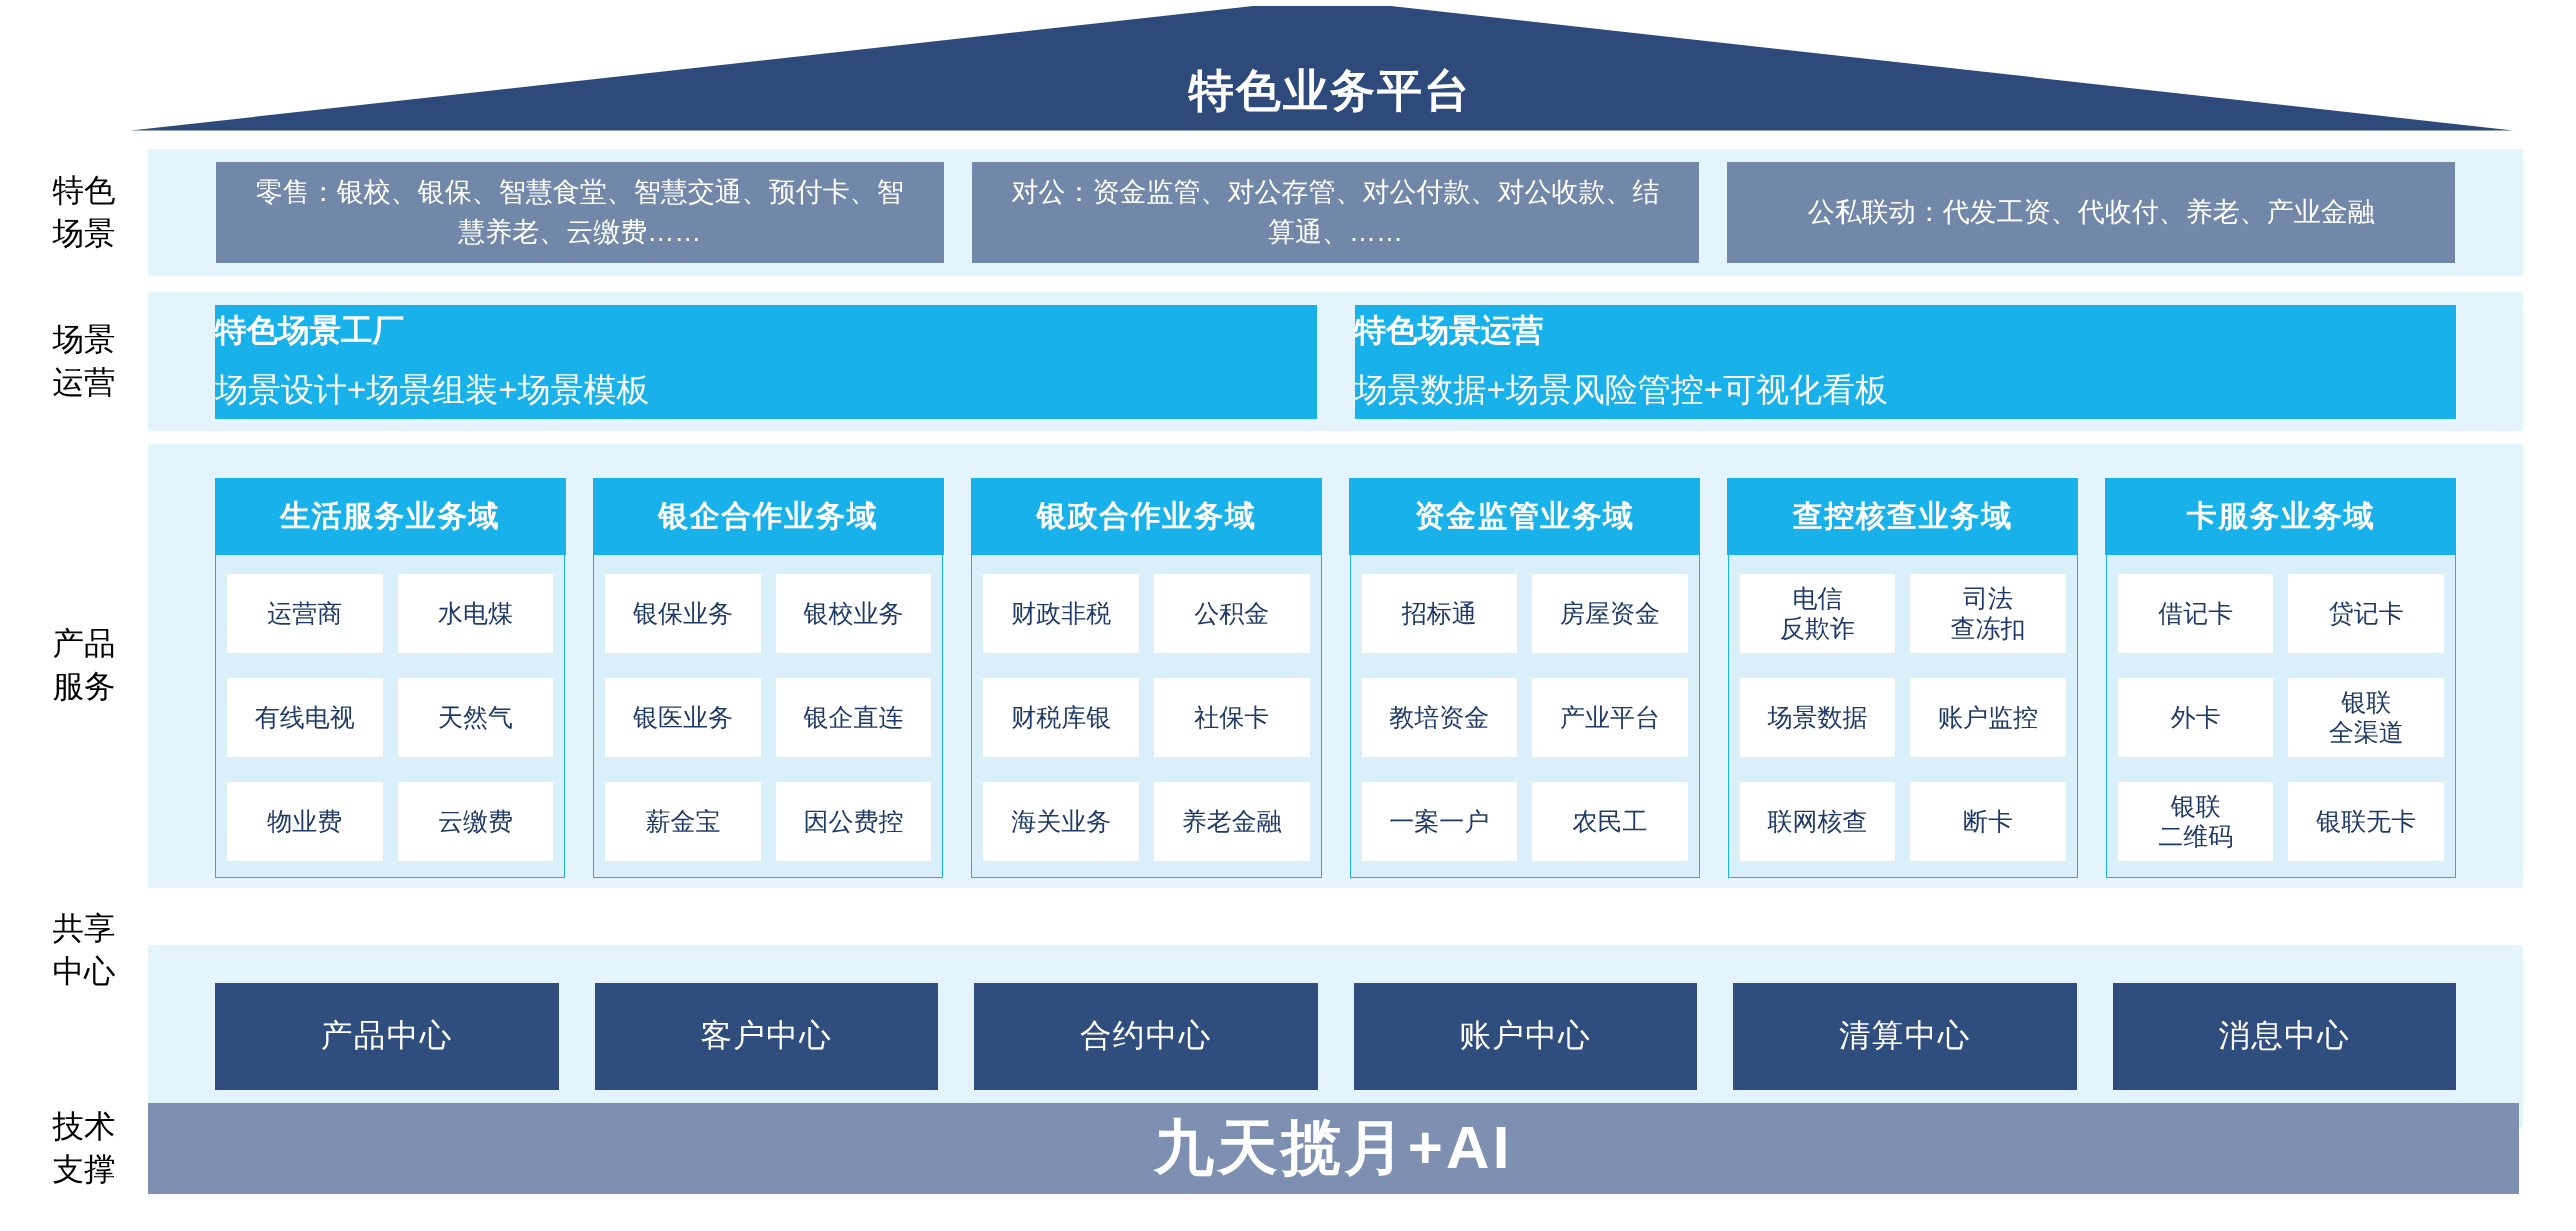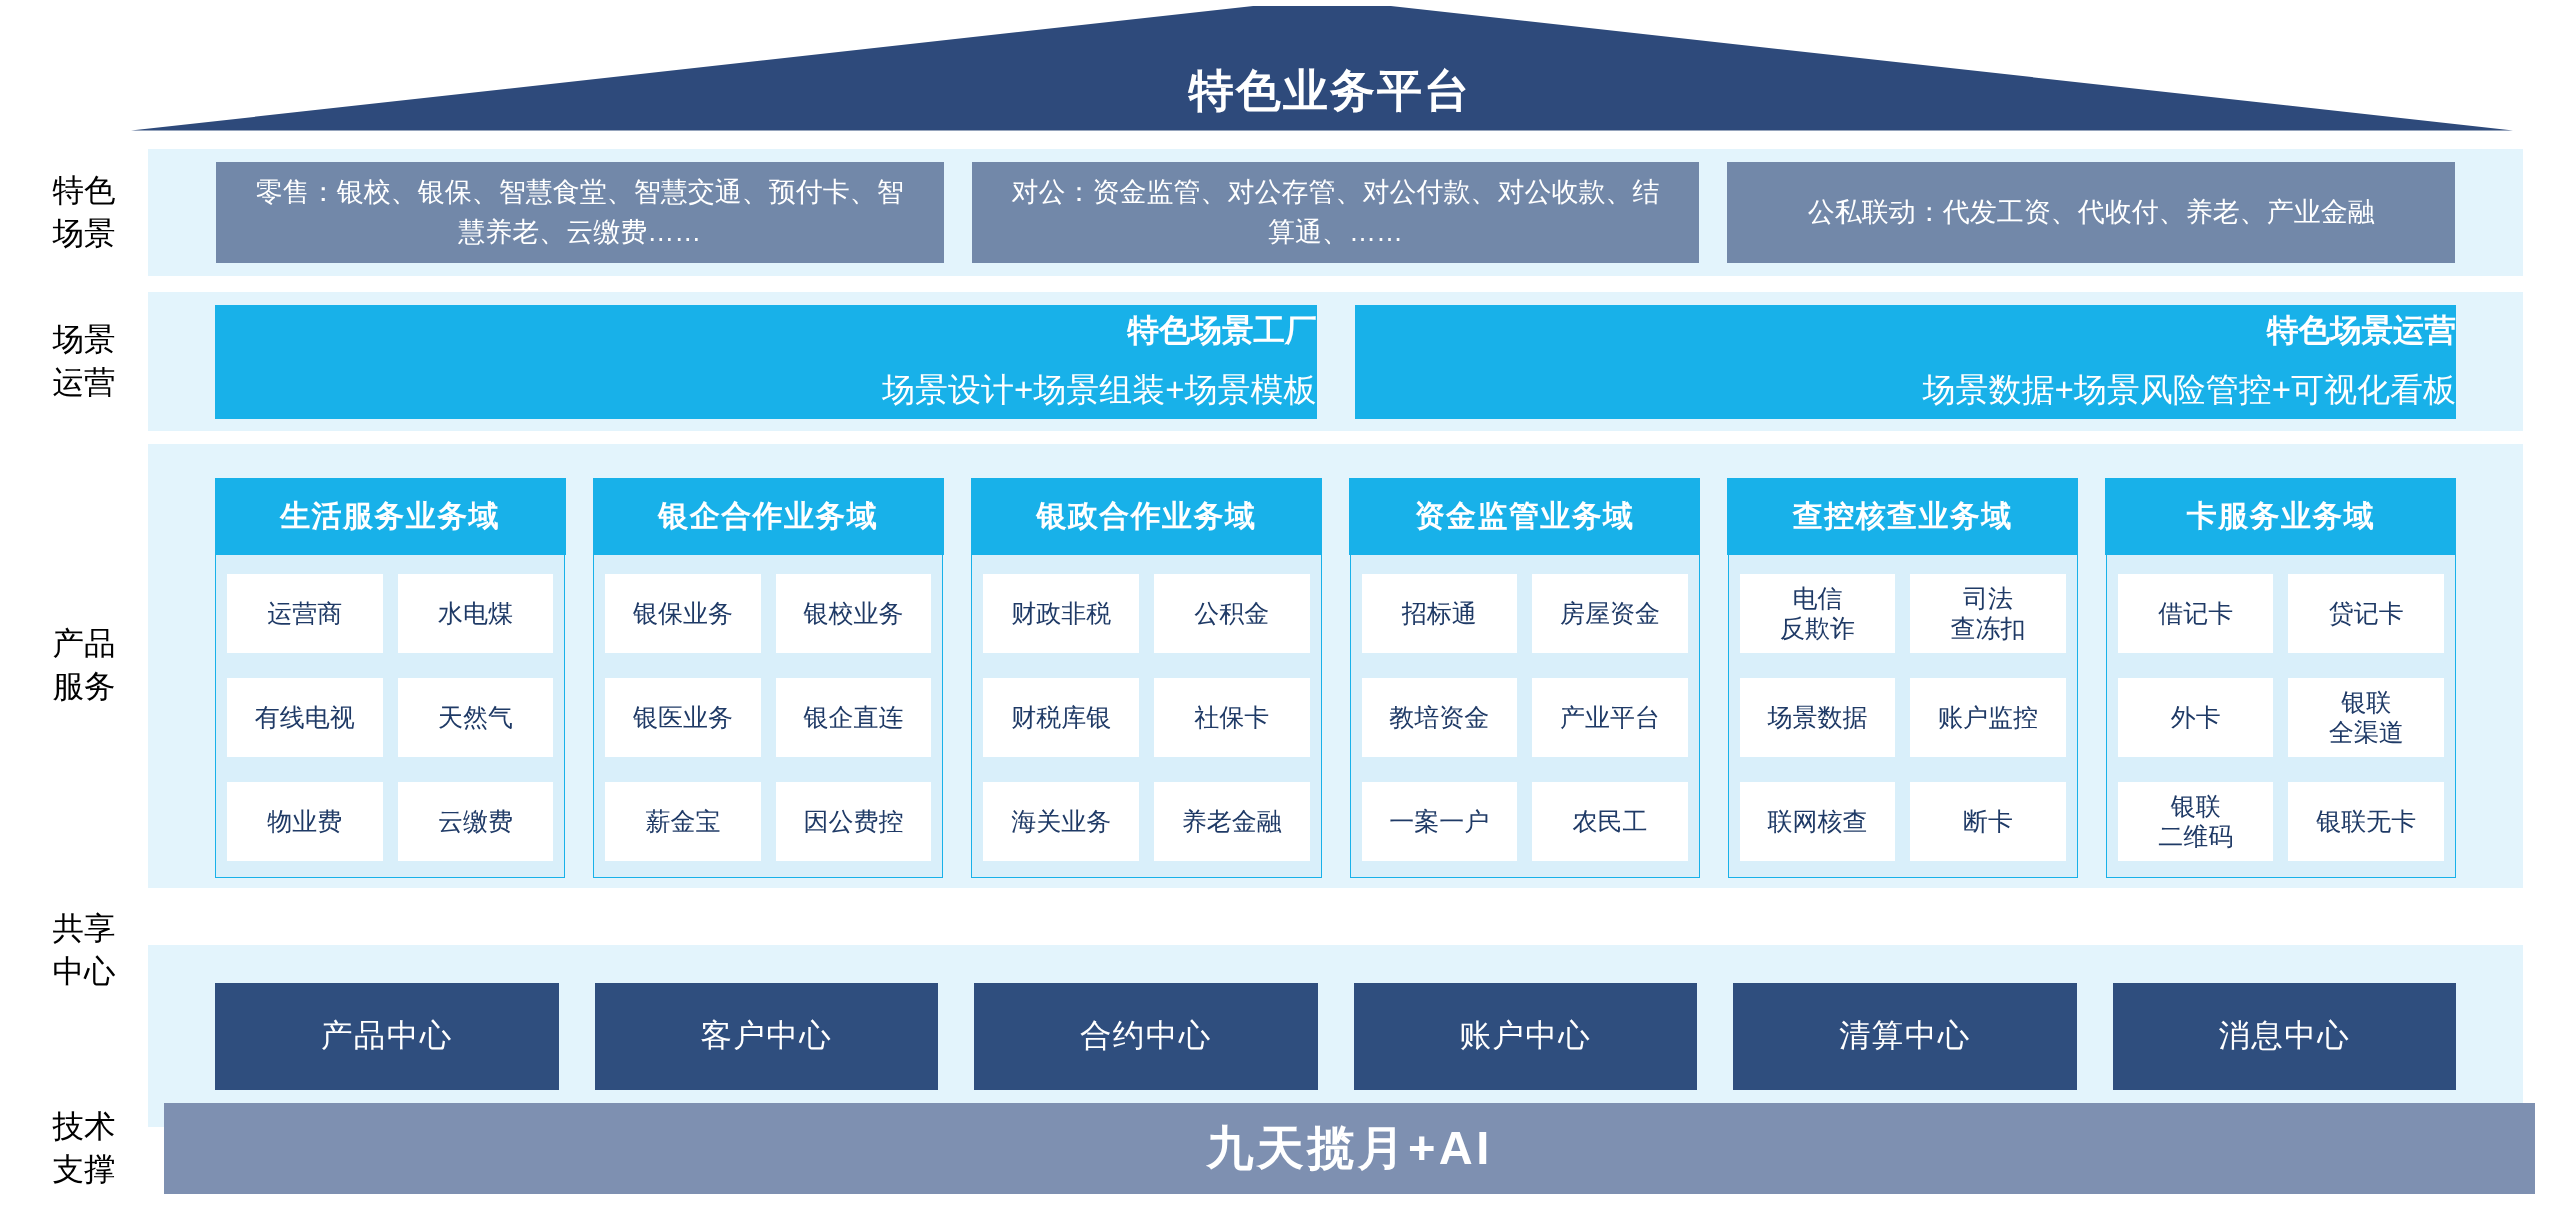--- a/index.html
+++ b/index.html
@@ -32,21 +32,21 @@
   .panel.scenarios{top:149px;height:127px;align-items:center;padding:0 68px;gap:28px;}
   .scen-box{
     flex:1;height:101px;background:var(--box-slate);color:var(--text-white);
     font-size:27px;line-height:1.45;display:flex;align-items:center;justify-content:center;
     text-align:center;padding:0 30px;box-sizing:border-box;
   }
   
   .panel.operations{top:292px;height:139px;align-items:center;padding:0 67px;gap:38px;}
   .op-box{
     flex:1;height:114px;background:var(--accent-cyan);color:var(--text-white);
-    display:flex;flex-direction:column;align-items:flex-end;justify-content:center;gap:16.4px;
+    display:flex;flex-direction:column;align-items:flex-start;justify-content:center;gap:16.4px;
   }
   .op-title{font-size:31.5px;font-weight:bold;}
   .op-sub{font-size:33px;}
   
   .panel.products{top:444px;height:444px;align-items:flex-start;padding:34px 67px 9px;gap:28px;}
   .domain{
     flex:1;height:400px;display:flex;flex-direction:column;box-sizing:border-box;
     background:var(--domain-fill);border:1.4px solid var(--accent-cyan);
   }
   .domain-header{
@@ -63,23 +63,23 @@
     display:flex;align-items:center;justify-content:center;text-align:center;white-space:pre-line;
   }
   
   .panel.shared{top:897px;height:182px;align-items:center;padding:0 67px;gap:36px;margin-top:48px;}
   .center-box{
     flex:1;height:107px;background:var(--center-navy);color:var(--text-white);
     font-size:31.5px;display:flex;align-items:center;justify-content:center;letter-spacing:1.4px;
   }
   
   .tech-bar{
-    position:absolute;left:164px;top:1103px;width:2371px;height:91px;
+    position:absolute;left:148px;top:1103px;width:2371px;height:91px;
     background:var(--bar-slate);color:var(--text-white);
-    font-size:47px;font-weight:bold;letter-spacing:3.4px;
+    font-size:60px;font-weight:bold;letter-spacing:3.4px;
     display:flex;align-items:center;justify-content:center;
   }
 </style>
 </head>
 <body>
 
 <div id="canvas">
 
   <div class="roof">
     <div class="roof-title">特色业务平台</div>

